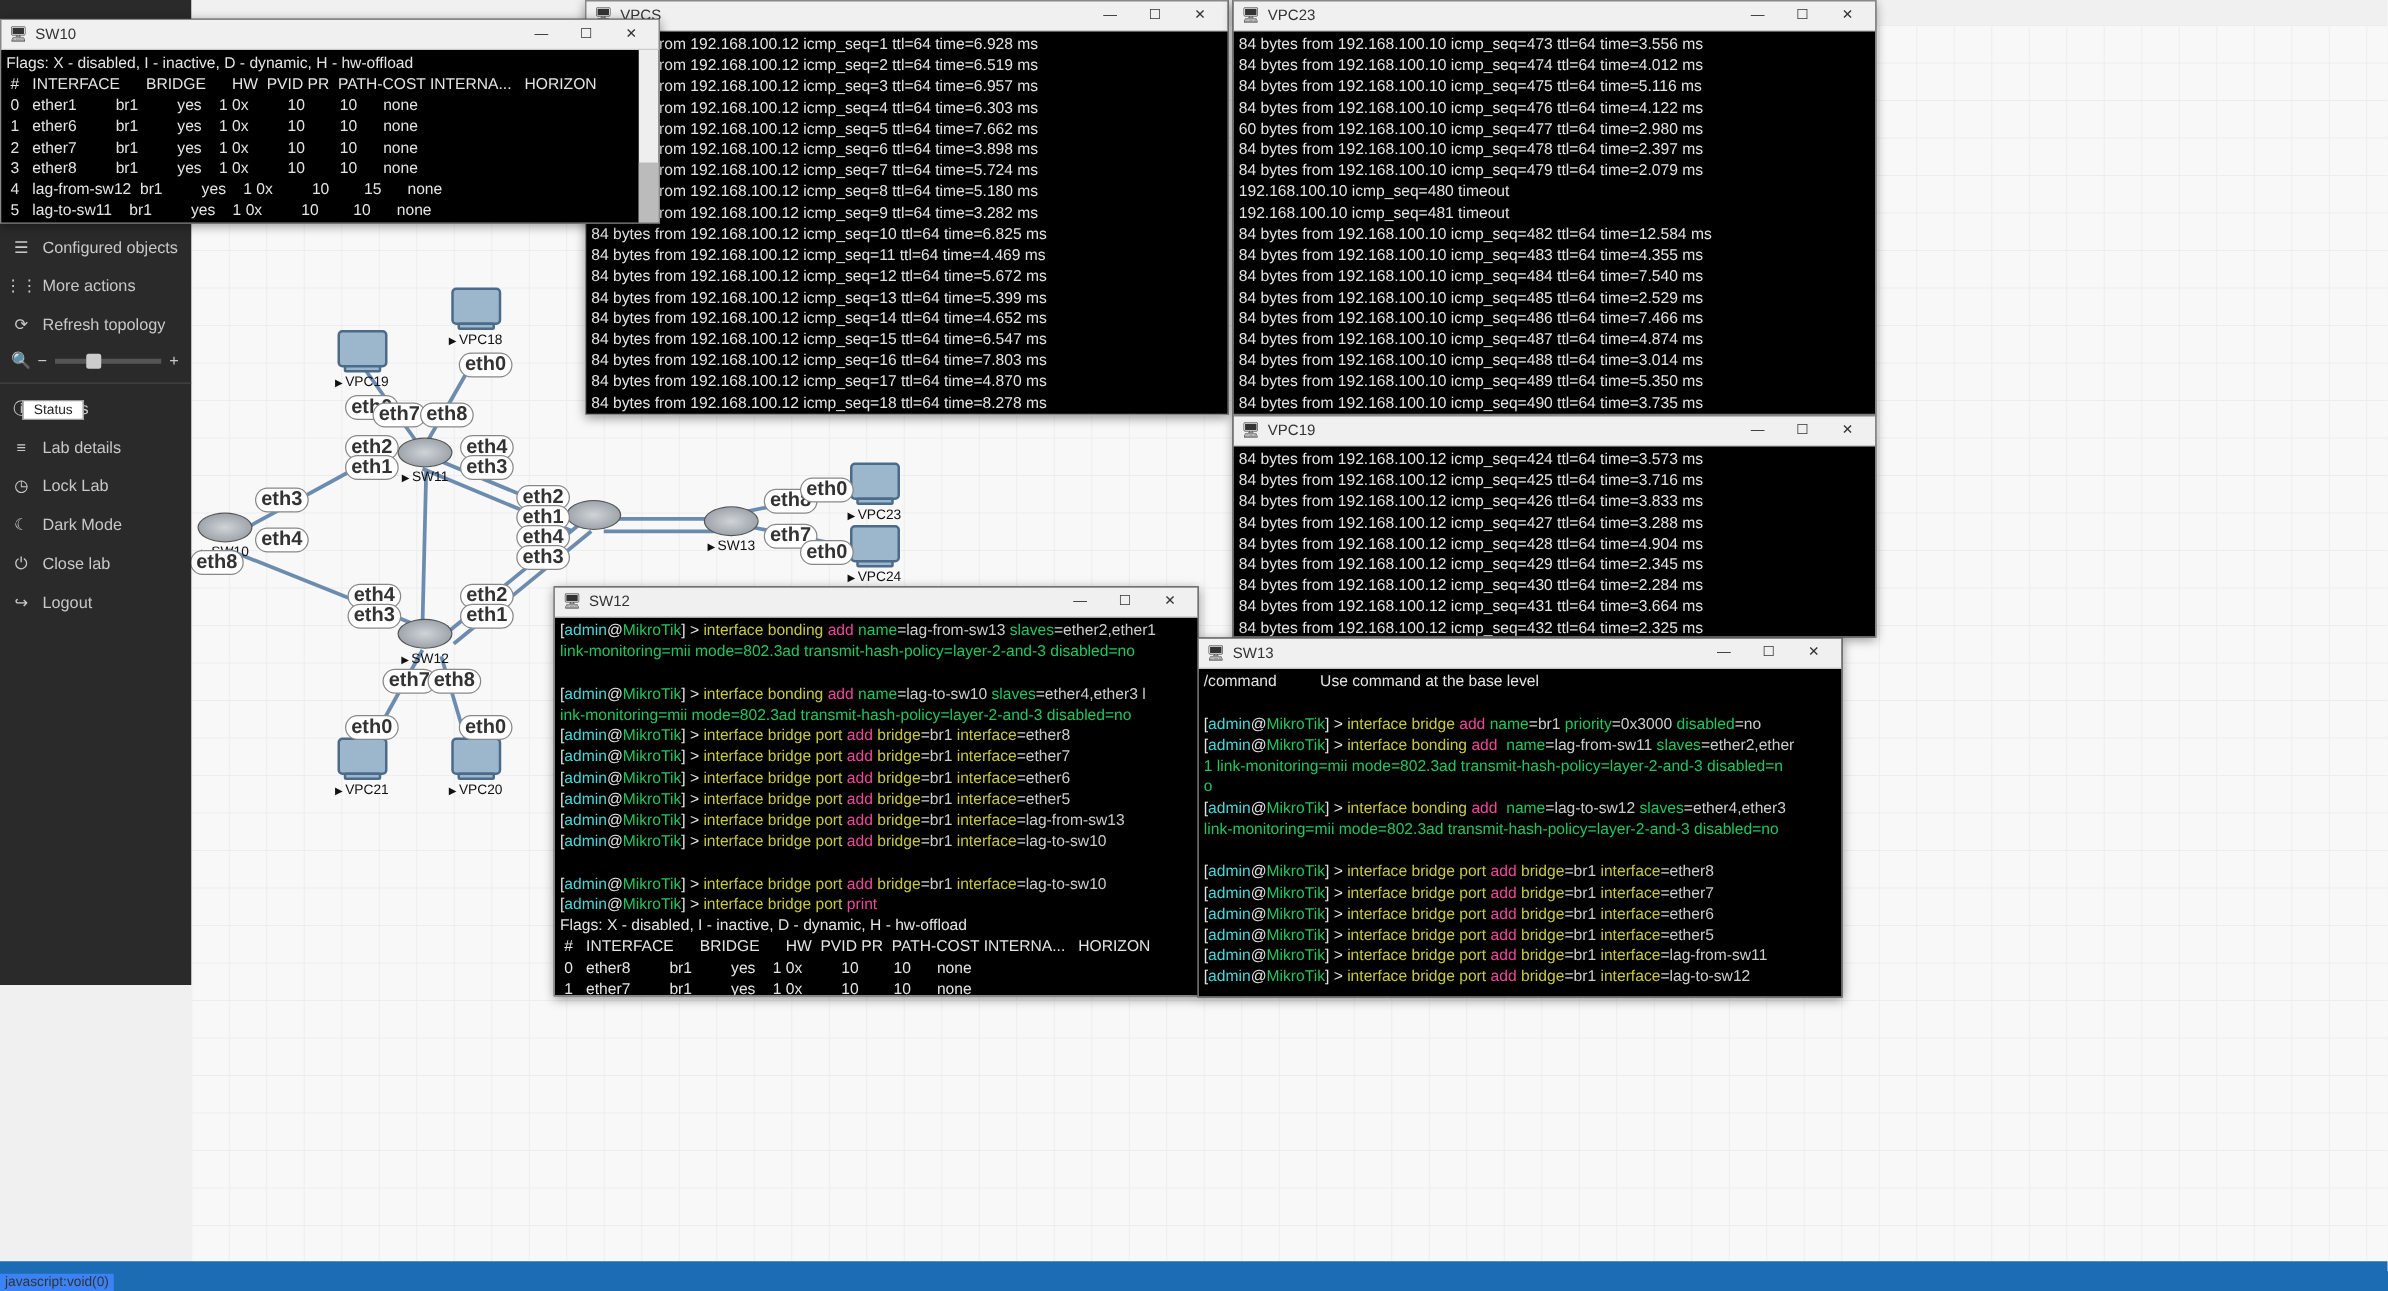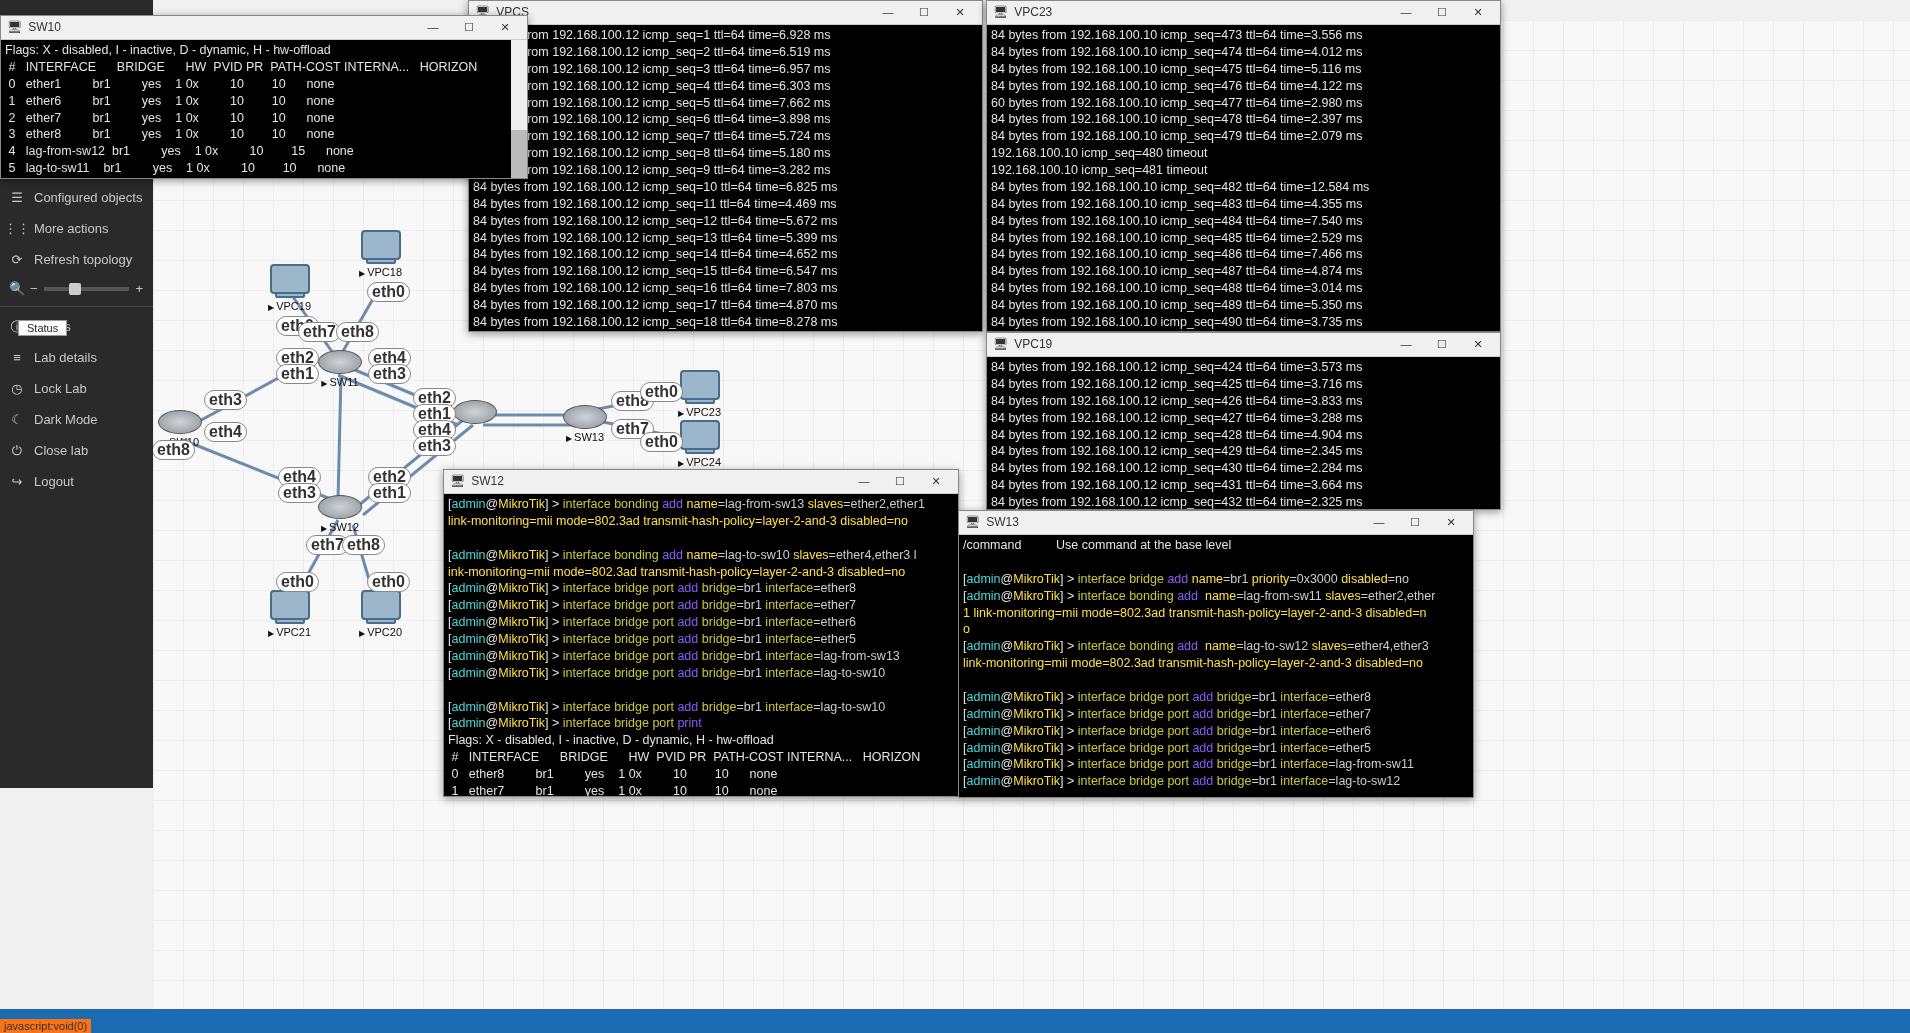--- a/index.html
+++ b/index.html
@@ -35,32 +35,32 @@
 
 .termwin { position:absolute; border:1px solid #888; background:#000; color:#ccc; font-family:"Consolas","Courier New",monospace; font-size:12.5px; line-height:1.35; box-shadow:0 2px 8px rgba(0,0,0,0.4);}
 .titlebar { height:24px; background:#f0f0f0; border-bottom:1px solid #ccc; display:flex; align-items:center; justify-content:space-between; padding:0 4px 0 6px; color:#333; font-size:12px;}
 .titlebar .left { display:flex; align-items:center; gap:6px;}
 .titlebar .controls { display:flex;}
 .titlebar .controls span { width:36px; height:24px; display:flex; align-items:center; justify-content:center; font-size:11px; cursor:pointer;}
 .termbody { padding:2px 4px; white-space:pre; overflow:hidden; height:calc(100% - 24px); position:relative;}
 .termbody .scrollbar{ position:absolute; right:0; top:0; width:16px; height:100%; background:#eee;}
 .termbody .scrollbar .thumb{ background:#bbb; width:100%;}
 
-.g { color:#fde047;}  
+.g { color:#22c55e;}  
 .cy{ color:#48d8d8;}  
-.mg{ color:#8b5cf6;}  
+.mg{ color:#ec4899;}  
 .yl{ color:#c8c840;}  
 .wh{ color:#e4e4e4;}
 
 
 .statusbadge { position:absolute; left:18px; top:320px; background:#fff; border:1px solid #999; color:#222; font-size:11px; padding:1px 8px; z-index:900;}
 
 
 .taskbar { position:absolute; left:0; bottom:0; right:0; height:24px; background:#1b6cb3; z-index:3;}
-.jslabel { position:absolute; left:0; bottom:0; font-size:11px; color:#333; background:#f97316; padding:1px 4px; z-index:901;}
+.jslabel { position:absolute; left:0; bottom:0; font-size:11px; color:#333; background:#3b82f6; padding:1px 4px; z-index:901;}
 
 
 .browsertab { position:absolute; left:36px; top:0; height:20px; background:#333; color:#bbb; font-size:11px; padding:2px 10px; border-radius:4px 4px 0 0; z-index:2; display:flex; align-items:center; gap:8px;}
 </style>
 </head>
 <body>
 
 <div class="browsertab">
   <span>EVE | Topology</span>
   <span>×</span>

